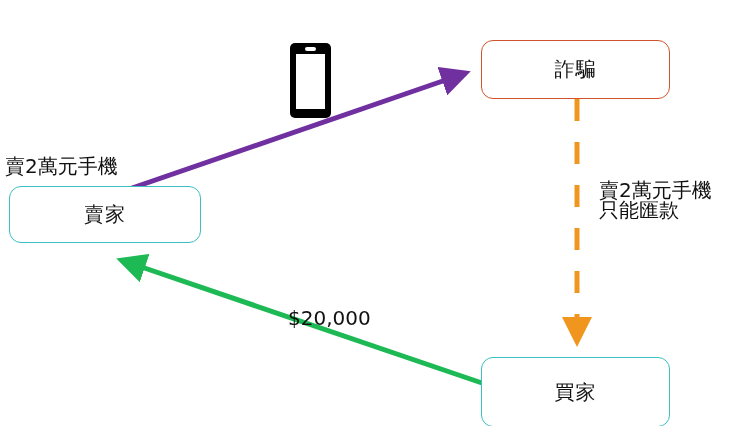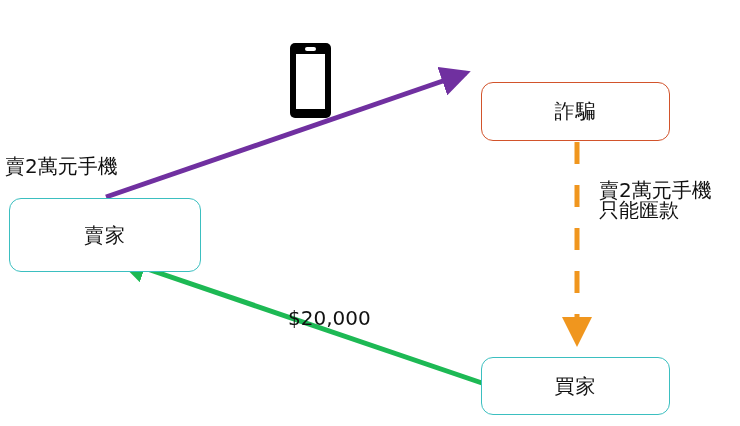--- a/index.html
+++ b/index.html
@@ -35,29 +35,29 @@
 
   <line x1="482" y1="383" x2="121" y2="260" stroke="#1db954" stroke-width="5" marker-end="url(#arrGreen)"></line>
 
   <g>
     <rect x="290" y="43" width="41" height="75" rx="5" ry="5" fill="#000"></rect>
     <rect x="296" y="54" width="29" height="55" fill="#fff"></rect>
     <rect x="305" y="47" width="11" height="4" rx="2" ry="2" fill="#fff"></rect>
   </g>
 </svg>
 
-<div class="box red" style="left:481px; top:40px; width:189px; height:59px;margin-top:42px;">
+<div class="box red" style="left:481px; top:40px; width:189px; height:59px;">
   <span>詐騙</span>
 </div>
 
-<div class="box teal" style="left:9px; top:198px; width:192px; height:74px;">
+<div class="box teal" style="left:9px; top:186px; width:192px; height:57px;">
   <span>賣家</span>
 </div>
 
-<div class="box teal" style="left:481px; top:357px; width:189px; height:58px;">
+<div class="box teal" style="left:481px; top:357px; width:189px; height:70px;">
   <span>買家</span>
 </div>
 
 <div class="label" style="left:5px; top:153px;">賣2萬元手機</div>
 
 <div class="label" style="left:599px; top:177px;">賣2萬元手機</div>
 <div class="label" style="left:599px; top:197px;">只能匯款</div>
 
 <div class="label" style="left:288px; top:305px;">$20,000</div>
 

